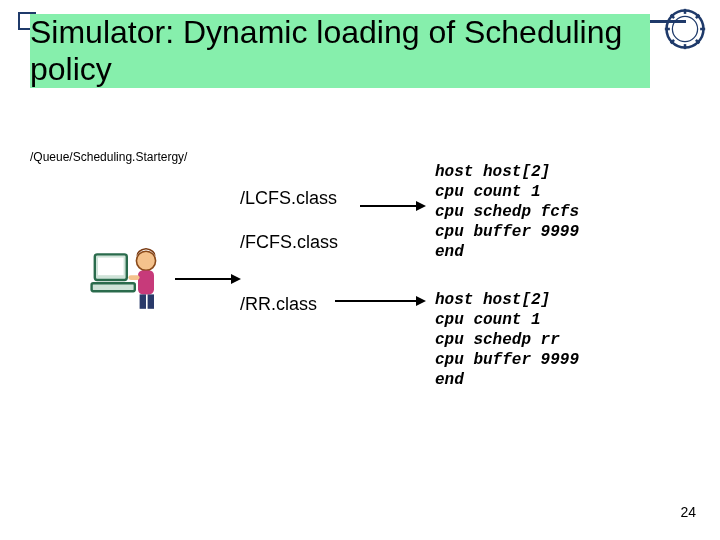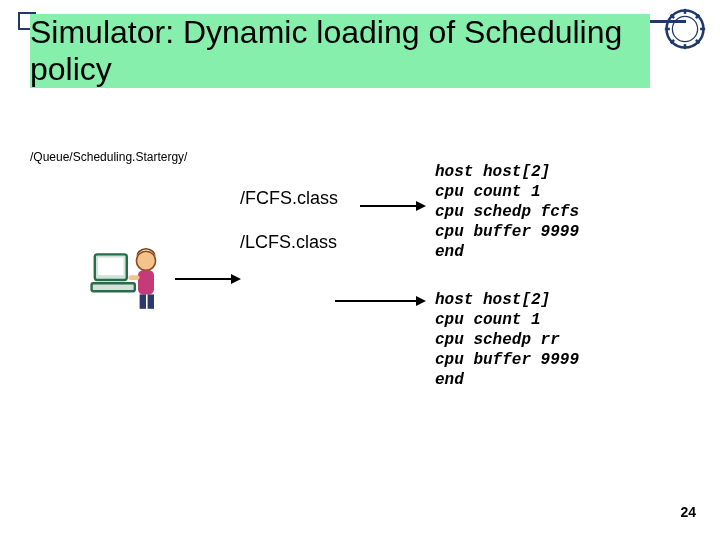--- a/index.html
+++ b/index.html
@@ -110,21 +110,21 @@
     color: #000;
     font-style: italic;
   }
   .code.c1 { left: 405px; top: 12px; }
   .code.c2 { left: 405px; top: 140px; }
   .page-num {
     position: absolute;
     bottom: 20px;
     right: 24px;
     font-size: 14px;
-    font-weight: bold;
+    font-weight: normal;
   }
 </style>
 </head>
 <body>
 
 <div class="top-decor">
   <span class="sq big"></span>
 </div>
 <div class="bar"></div>
 
@@ -145,23 +145,24 @@
   </svg>
 </div>
 
 <div class="title">Simulator: Dynamic loading of Scheduling policy</div>
 
 <div class="content">
 
   <div class="path">/Queue/Scheduling.Startergy/</div>
 
   <div class="class-list">
+    <div>/LCFS.class</div>
     <div>/FCFS.class</div>
-    <div>/LCFS.class</div>
     <div style="height:10px"></div>
+    <div>/RR.class</div>
   </div>
 
   <div class="clip">
     <svg viewBox="0 0 100 100">
       <rect x="6" y="18" width="40" height="32" rx="3" fill="#cfe3d8" stroke="#2a6b4c" stroke-width="3"></rect>
       <rect x="10" y="22" width="32" height="22" fill="#fff"></rect>
       <rect x="2" y="54" width="54" height="10" rx="2" fill="#cfe3d8" stroke="#2a6b4c" stroke-width="3"></rect>
       <circle cx="70" cy="26" r="12" fill="#f4c28c" stroke="#8a4a1a" stroke-width="2"></circle>
       <path d="M58 20 Q70 4 82 20 Q82 12 70 10 Q58 12 58 20" fill="#7a3a12"></path>
       <rect x="60" y="38" width="20" height="30" rx="6" fill="#c73a7a"></rect>

